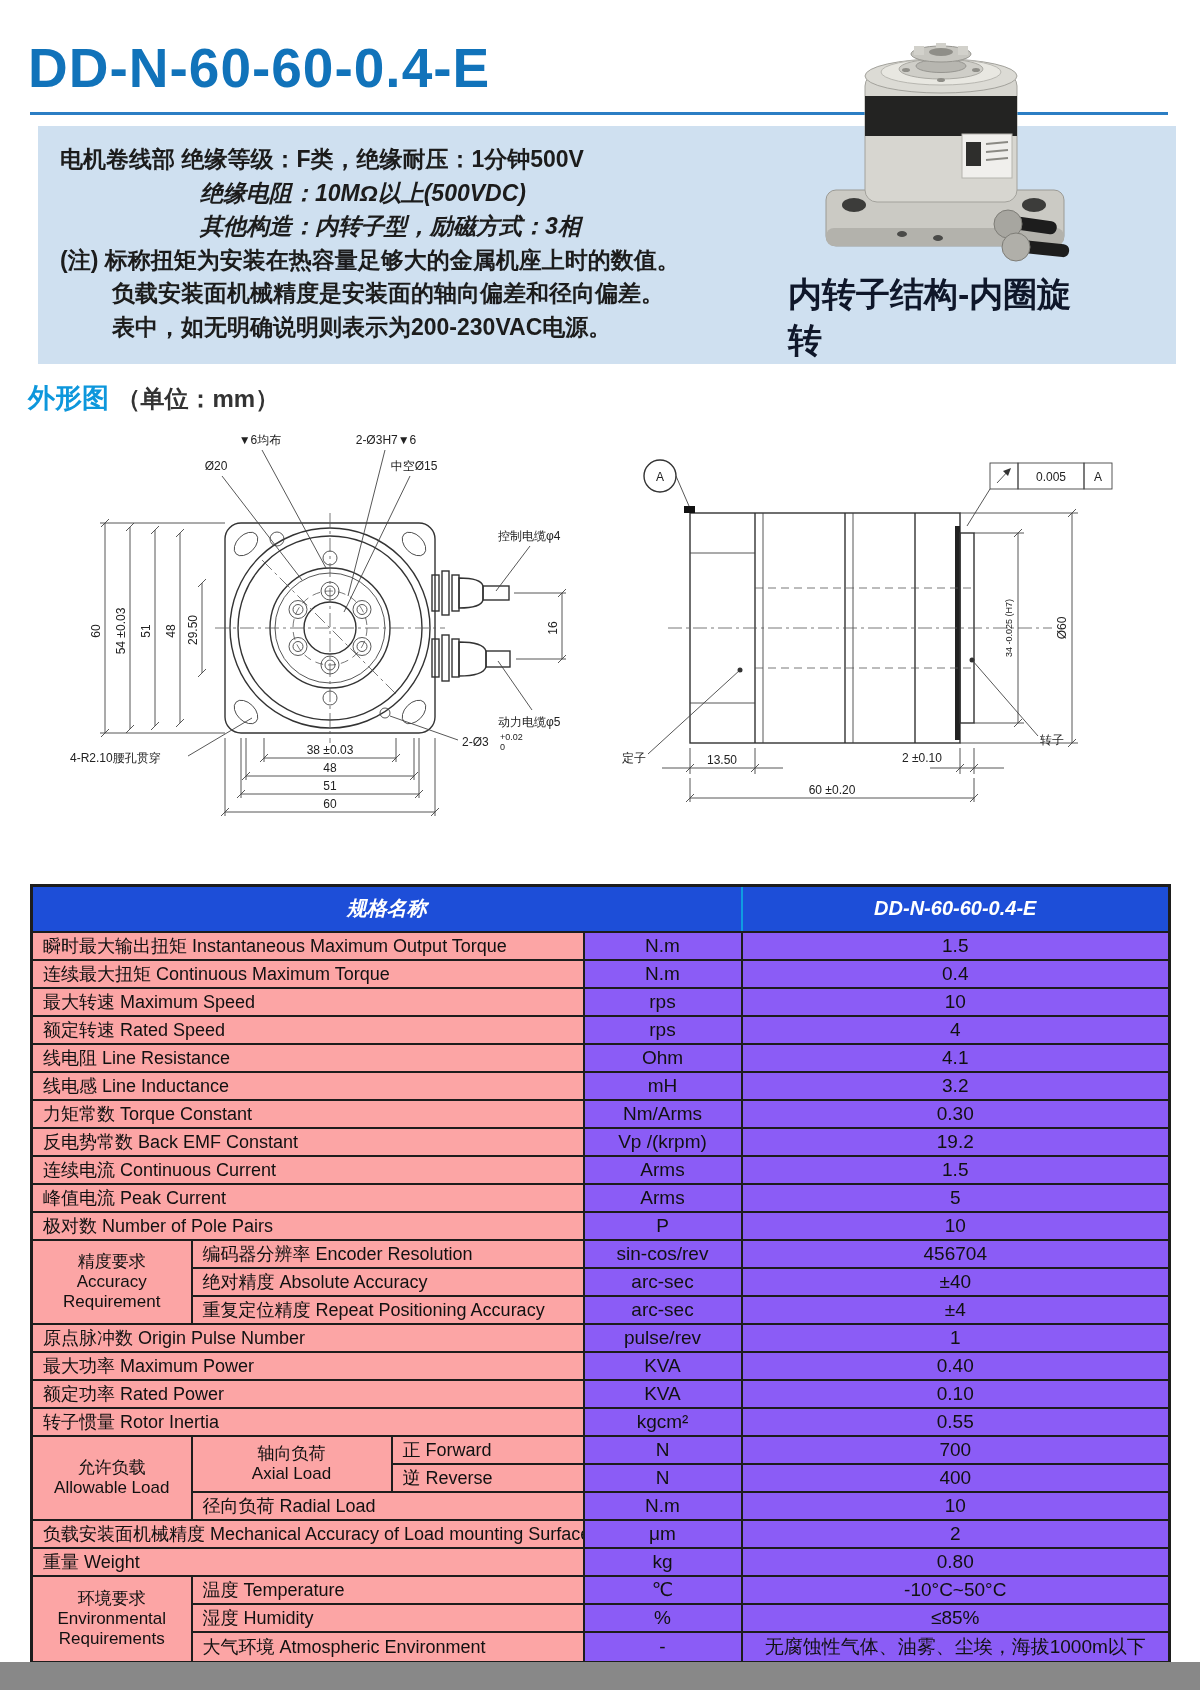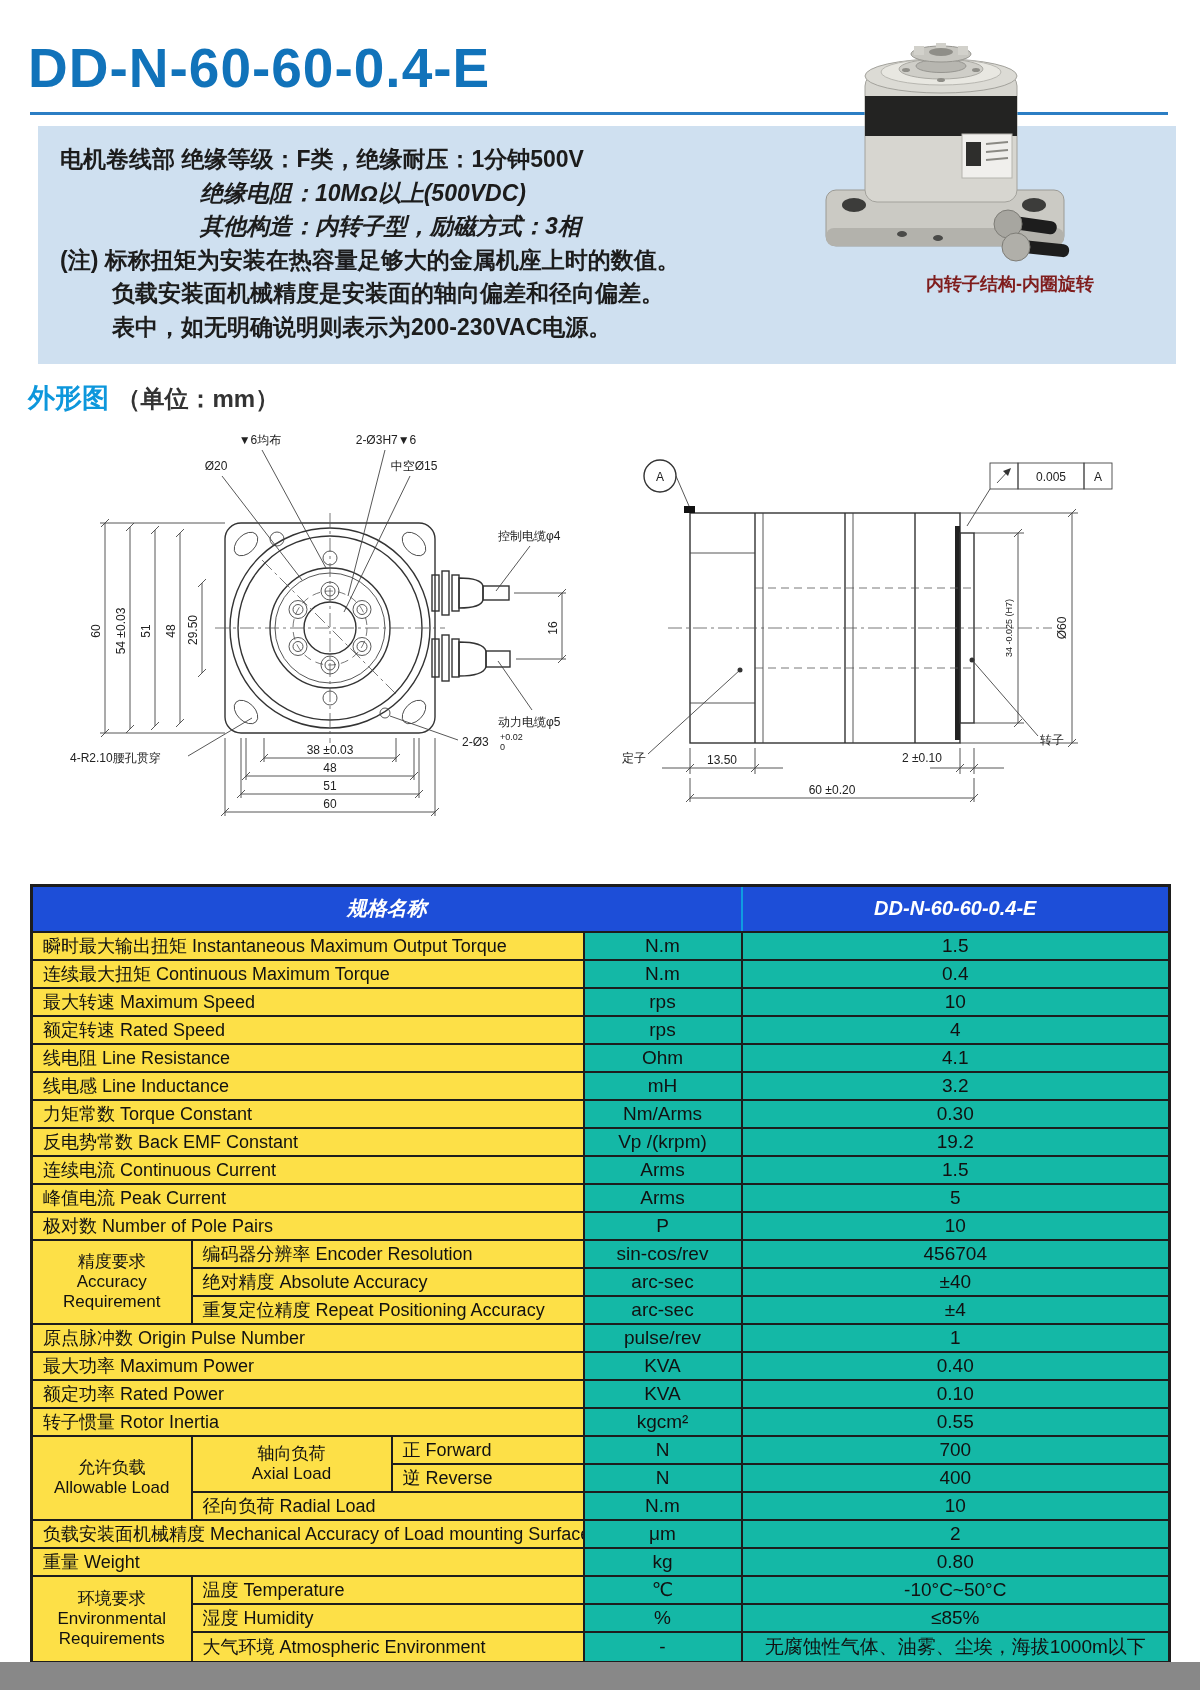--- a/index.html
+++ b/index.html
@@ -9,22 +9,22 @@
   
   .title { position:absolute; left:28px; top:36px; font-size:55px; font-weight:bold; color:#1173ba; letter-spacing:1px; }
   .title-rule { position:absolute; left:30px; top:112px; width:1138px; height:3px; background:#2b7ec4; }
   .info-box { position:absolute; left:18px; top:126px; width:1138px; height:238px; background:#cfe0f0;margin-left:20px; }
   .info-lines { padding:17px 0 0 22px; font-size:23px; line-height:33.5px; color:#1c1c1c; font-weight:600; }
   .ind1 { padding-left:140px;font-style:italic; }
   .ind2 { padding-left:52px; }
 
   
   .photo { position:absolute; left:810px; top:2px; width:270px; height:268px; }
-  .photo-caption { position:absolute; left:788px; top:272px; width:306px; text-align:right;
-                   font-size:18px; font-weight:bold; color:#7f1d1d; }
+  .photo-caption { position:absolute; left:788px; top:272px; width:306px; text-align:left;
+                   font-size:34px; font-weight:bold; color:#0f172a; }
 
   
   .sec-head { position:absolute; left:28px; font-size:27px; font-weight:bold; }
   .sec-head .zh { color:#0d97dc; }
   .sec-head .sub { color:#333; font-size:24px; font-weight:600; }
   .sec-head .sub-en { color:#555; font-size:22px; font-weight:600; }
   #outline-head { top:380px; }
   #perf-head { top:841px; }
 
   
@@ -37,23 +37,23 @@
   .dash  { stroke:#555; stroke-width:0.8; fill:none; stroke-dasharray:8 5; }
   .dtext { font-size:12px; }
   .dtext-s { font-size:9px; }
   .arr   { fill:#333; stroke:none; }
 
   
   table.spec { position:absolute; left:30px; top:884px; width:1138px; border-collapse:collapse; table-layout:fixed; }
   table.spec th, table.spec td { border:2px solid #1d1d1d; }
   table.spec { border:3px solid #1d1d1d; }
   tr.head th { background:#1d4ed8; color:#fff; height:46px; font-size:20px; font-weight:bold; border-color:#0f9ce2; border-bottom-color:#1d1d1d;font-style:italic; }
-  td.lbl { background:#fde047; font-size:18px; color:#111; padding:1px 6px 1px 10px; white-space:nowrap; overflow:hidden; height:26px; }
+  td.lbl { background:#fca5a5; font-size:18px; color:#111; padding:1px 6px 1px 10px; white-space:nowrap; overflow:hidden; height:26px; }
   td.grp { text-align:center; padding:1px 4px; white-space:pre-line; line-height:20px; font-size:17px; }
-  td.unit, td.val { background:#14b8a6; text-align:center; font-size:19px; color:#111; padding:1px 2px; white-space:nowrap; overflow:hidden; }
+  td.unit, td.val { background:#8b5cf6; text-align:center; font-size:19px; color:#111; padding:1px 2px; white-space:nowrap; overflow:hidden; }
 </style>
 </head>
 <body>
 
 <div class="page">
 
   <div class="title">DD-N-60-60-0.4-E</div>
   <div class="title-rule"></div>
 
   <div class="info-box">

